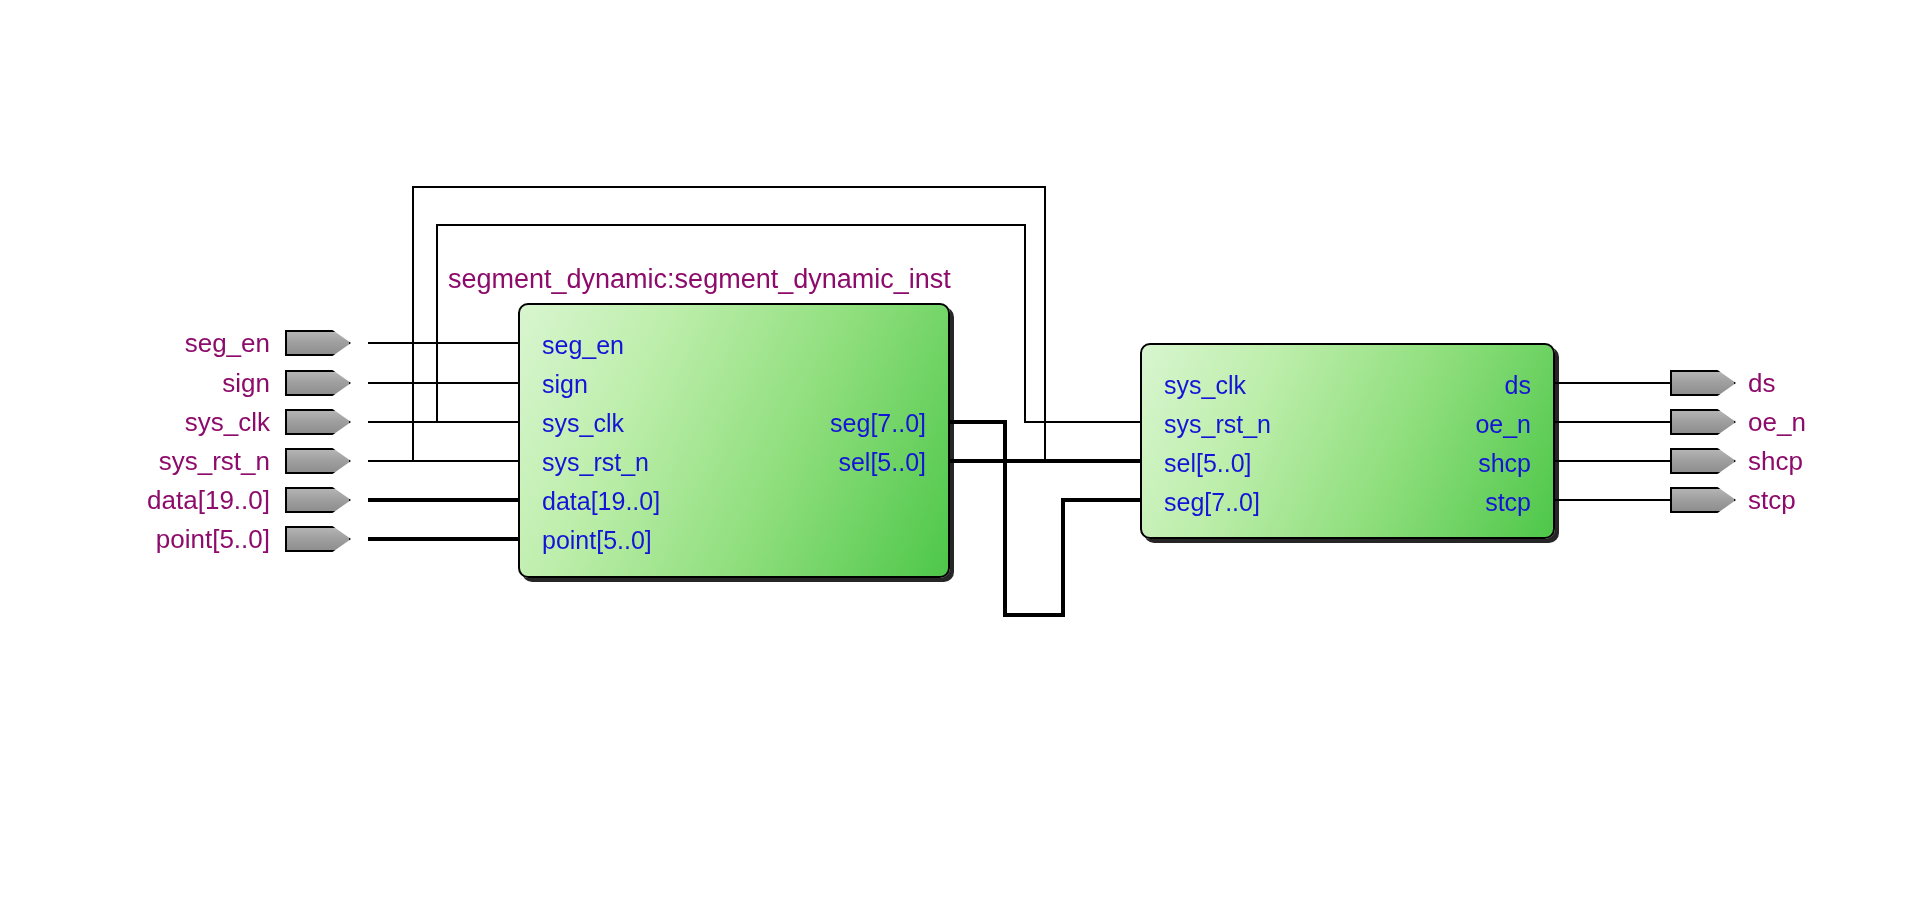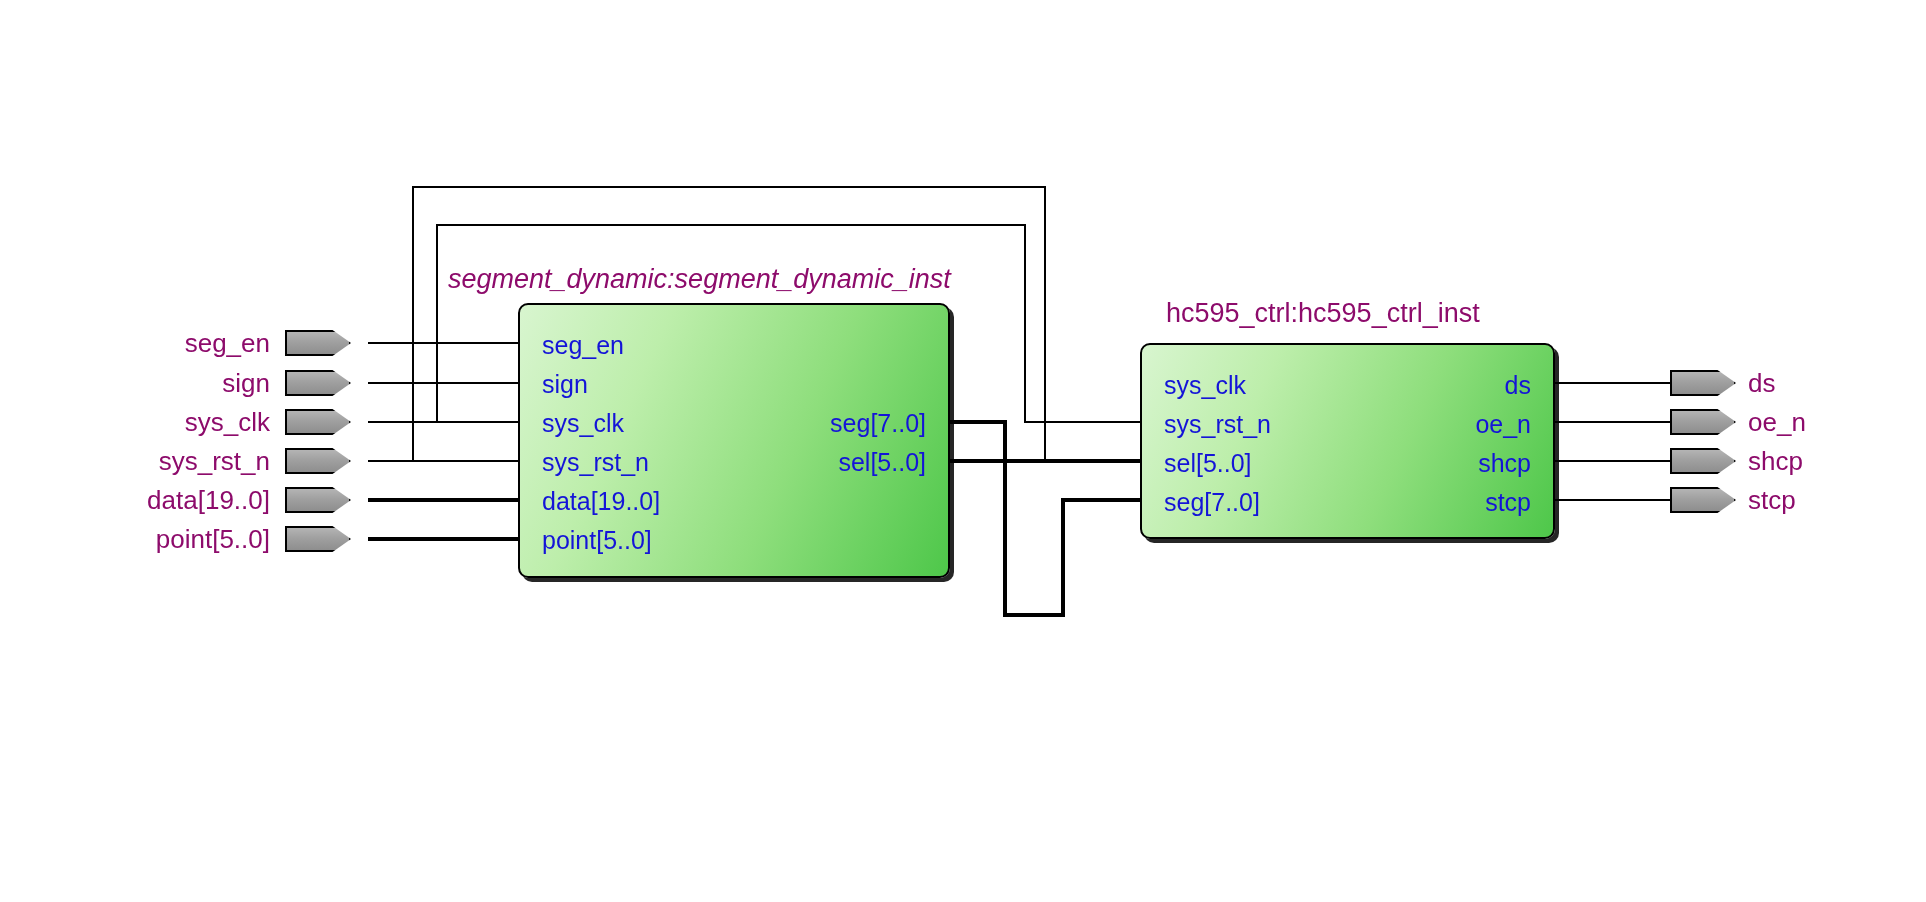--- a/index.html
+++ b/index.html
@@ -106,35 +106,34 @@
 
   <div class="port-label left" style="left:20px;top:448px;width:250px;">sys_rst_n</div>
   <div class="port" style="left:285px;top:448px;"></div>
 
   <div class="port-label left" style="left:20px;top:487px;width:250px;">data[19..0]</div>
   <div class="port" style="left:285px;top:487px;"></div>
 
   <div class="port-label left" style="left:20px;top:526px;width:250px;">point[5..0]</div>
   <div class="port" style="left:285px;top:526px;"></div>
 
-  <div class="block-title" style="left:448px;top:266px;font-style:italic;">segment_dynamic:segment_dynamic_inst</div>
+  <div class="block-title" style="left:448px;top:266px;">segment_dynamic:segment_dynamic_inst</div>
 
   <div class="block" style="left:518px;top:303px;width:432px;height:275px;">
     <div class="pin" style="left:22px;top:28px;">seg_en</div>
     <div class="pin" style="left:22px;top:67px;">sign</div>
     <div class="pin" style="left:22px;top:106px;">sys_clk</div>
     <div class="pin" style="left:22px;top:145px;">sys_rst_n</div>
     <div class="pin" style="left:22px;top:184px;">data[19..0]</div>
     <div class="pin" style="left:22px;top:223px;">point[5..0]</div>
 
     <div class="pin out" style="right:22px;top:106px;">seg[7..0]</div>
     <div class="pin out" style="right:22px;top:145px;">sel[5..0]</div>
   </div>
 
-  <div class="block-title" style="left:1166px;top:300px;">hc595_ctrl:hc595_ctrl_inst</div>
 
   <div class="block" style="left:1140px;top:343px;width:415px;height:196px;">
     <div class="pin" style="left:22px;top:28px;">sys_clk</div>
     <div class="pin" style="left:22px;top:67px;">sys_rst_n</div>
     <div class="pin" style="left:22px;top:106px;">sel[5..0]</div>
     <div class="pin" style="left:22px;top:145px;">seg[7..0]</div>
 
     <div class="pin out" style="right:22px;top:28px;">ds</div>
     <div class="pin out" style="right:22px;top:67px;">oe_n</div>
     <div class="pin out" style="right:22px;top:106px;">shcp</div>

